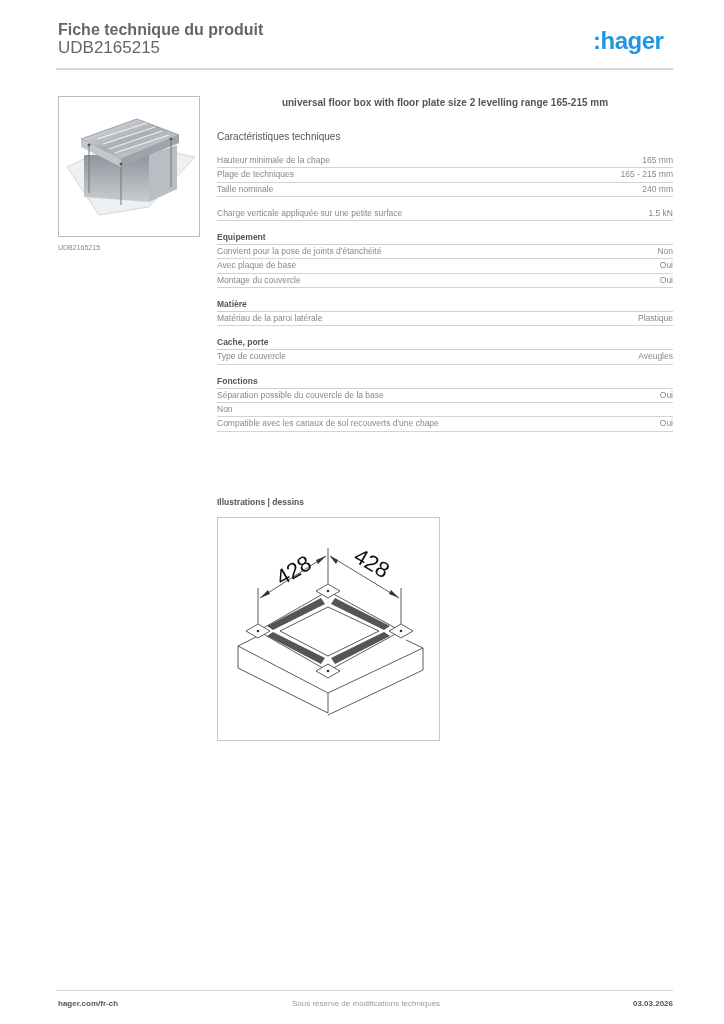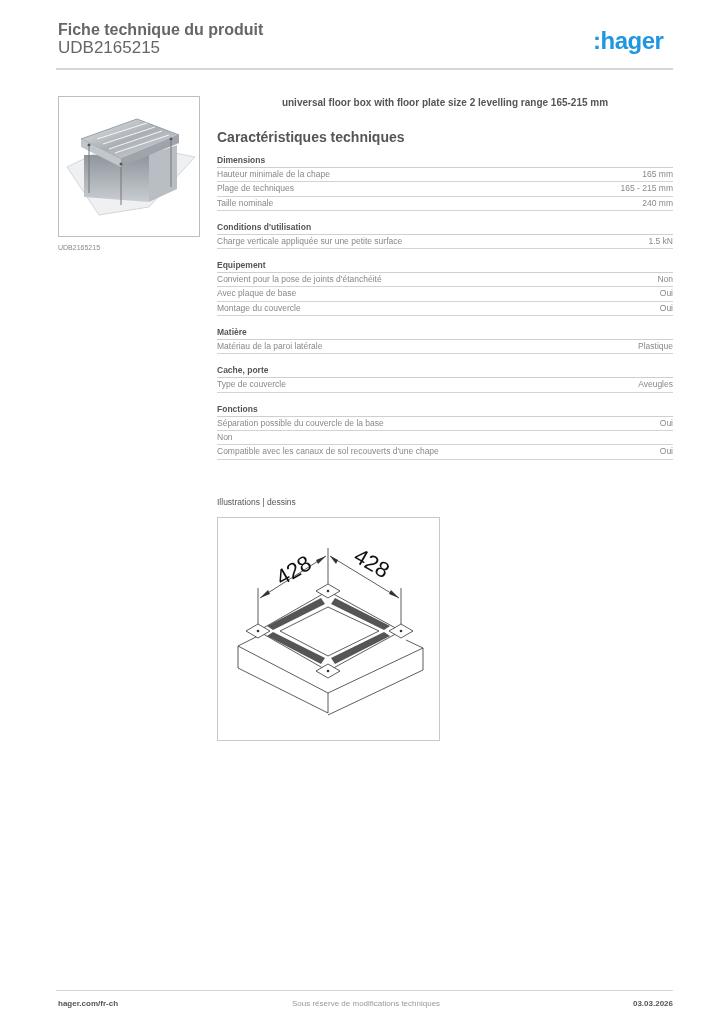--- a/index.html
+++ b/index.html
@@ -8,26 +8,26 @@
   .hdr-title { position:absolute; left:58px; top:20px; font-size:16px; font-weight:bold; color:#666; line-height:20px; }
   .hdr-code { position:absolute; left:58px; top:38px; font-size:17px; color:#666; line-height:20px; }
   .logo { position:absolute; left:593px; top:26px; font-size:24px; font-weight:bold; color:#1f96e0; letter-spacing:-0.5px; line-height:30px; }
   .hdr-rule { position:absolute; left:56px; top:68px; width:617px; height:2px; background:#d6d6d6; }
 
   .prod-img { position:absolute; left:58px; top:96px; width:142px; height:141px; border:1px solid #bdbdbd; background:#fff; box-sizing:border-box; }
   .prod-caption { position:absolute; left:58px; top:244px; font-size:7px; color:#888; }
 
   .main { position:absolute; left:217px; top:96px; width:456px; }
   .product-desc { font-size:10px; font-weight:bold; color:#555; height:14px; line-height:14px;text-align:center; }
-  .tech-heading { margin-top:20px; font-size:14px; font-weight:bold; color:#555; height:14px; line-height:14px; }
+  .tech-heading { margin-top:20px; font-size:10px; font-weight:normal; color:#555; height:14px; line-height:14px; }
   .section { margin-top:10px; }
   .section-title { font-size:8.5px; font-weight:bold; color:#555; line-height:12px; height:12px; border-bottom:1.5px solid #cfcfcf; padding-bottom:1px; }
   .row { display:flex; justify-content:space-between; font-size:8.5px; color:#888; height:13.3px; line-height:13px; border-bottom:1.5px solid #d3d3d3; }
 
-  .ill-title { position:absolute; left:217px; top:497px; font-size:8.5px; font-weight:normal; color:#555; }
+  .ill-title { position:absolute; left:217px; top:497px; font-size:8.5px; font-weight:bold; color:#555; }
   .ill-box { position:absolute; left:217px; top:517px; width:223px; height:224px; border:1px solid #c8c8c8; box-sizing:border-box; }
 
   .ftr-rule { position:absolute; left:56px; top:990px; width:617px; height:1px; background:#d6d6d6; }
   .ftr-left { position:absolute; left:58px; top:999px; font-size:8px; font-weight:bold; color:#555; }
   .ftr-center { position:absolute; left:292px; top:999px; font-size:8px; color:#999; }
   .ftr-right { position:absolute; right:51px; top:999px; font-size:8px; font-weight:bold; color:#555; }
 </style>
 </head>
 <body>
 
@@ -71,37 +71,35 @@
     <circle cx="112" cy="42" r="1.5" fill="#555"></circle>
   </svg>
 </div>
 <div class="prod-caption">UDB2165215</div>
 
 <div class="main">
   <div class="product-desc">universal floor box with floor plate size 2 levelling range 165-215 mm</div>
   <div class="tech-heading">Caractéristiques techniques</div>
 
   <div class="section">
-    <div class="section-title">Dimensions</div>
     <div class="row">
         <span>Hauteur minimale de la chape</span>
         <span>165 mm</span>
       </div>
     <div class="row">
         <span>Plage de techniques</span>
         <span>165 - 215 mm</span>
       </div>
     <div class="row">
         <span>Taille nominale</span>
         <span>240 mm</span>
       </div>
   </div>
 
   <div class="section">
-    <div class="section-title">Conditions d'utilisation</div>
     <div class="row">
         <span>Charge verticale appliquée sur une petite surface</span>
         <span>1.5 kN</span>
       </div>
   </div>
 
   <div class="section">
     <div class="section-title">Equipement</div>
     <div class="row">
         <span>Convient pour la pose de joints d'étanchéité</span>

